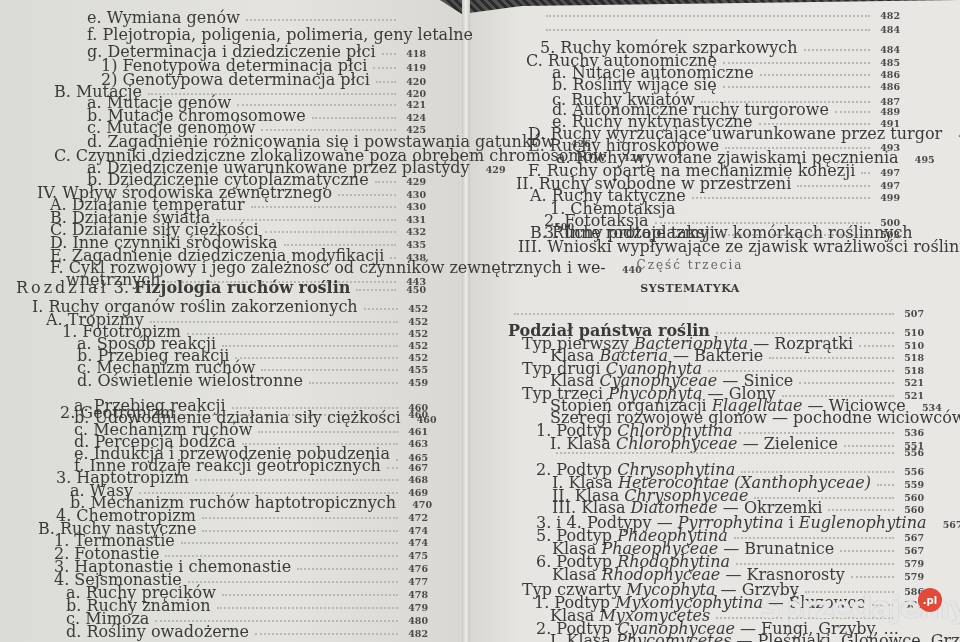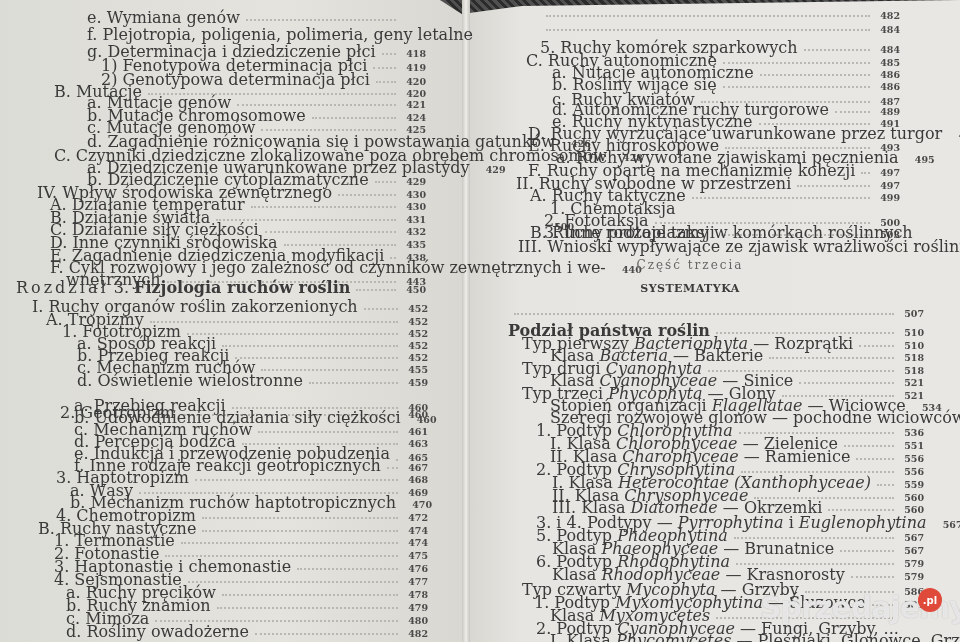--- a/index.html
+++ b/index.html
@@ -465,21 +465,20 @@
       <span class="t">1. Podtyp <i>Chlorophytina</i></span>
       <span class="dots"></span>
       <span class="p">536</span>
     </div>
     <div class="row" style="left: 550px; top: 434px; width: 374px;">
       <span class="t">I. Klasa <i>Chlorophyceae</i> — Zielenice</span>
       <span class="dots"></span>
       <span class="p">551</span>
     </div>
     <div class="row" style="left: 550px; top: 447px; width: 374px;">
-      <span class="t">II. Klasa <i>Charophyceae</i> — Ramienice</span>
       <span class="dots"></span>
       <span class="p">556</span>
     </div>
     <div class="row" style="left: 536px; top: 460px; width: 388px;">
       <span class="t">2. Podtyp <i>Chrysophytina</i></span>
       <span class="dots"></span>
       <span class="p">556</span>
     </div>
     <div class="row" style="left: 552px; top: 473px; width: 372px;">
       <span class="t">I. Klasa <i>Heterocontae (Xanthophyceae)</i></span>

